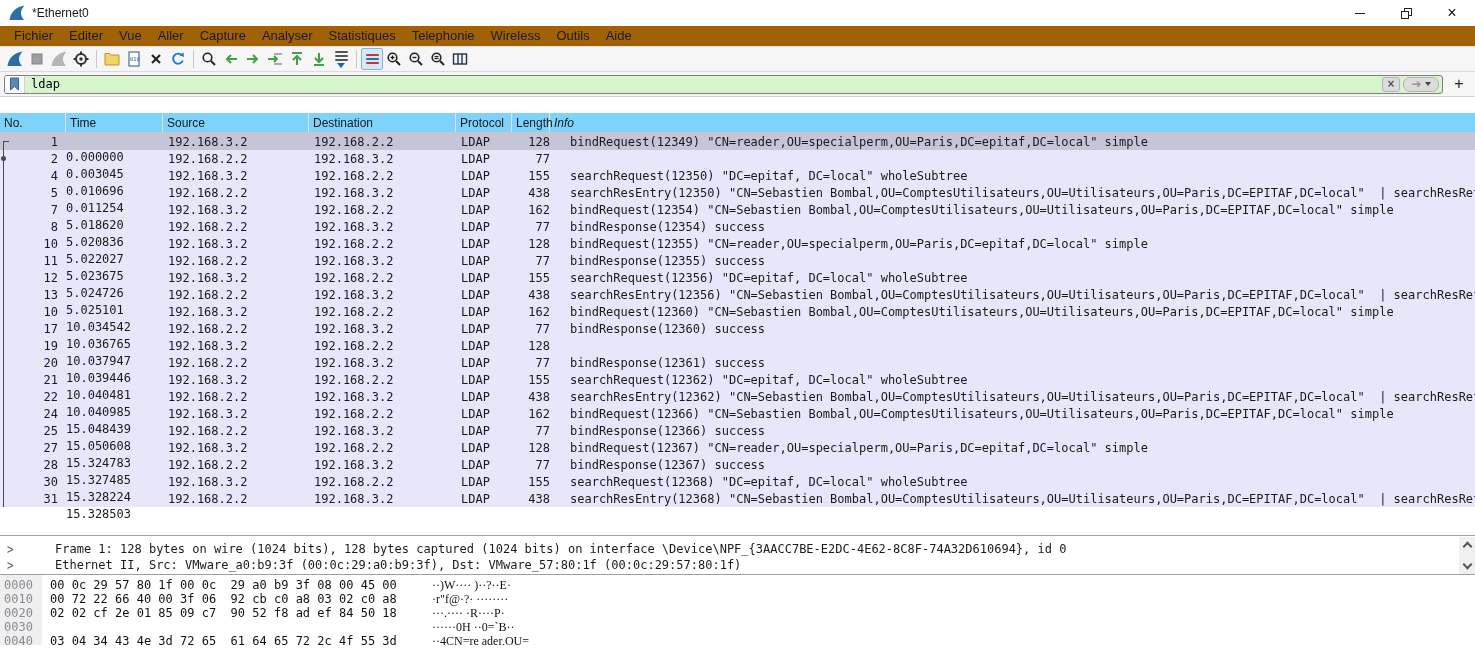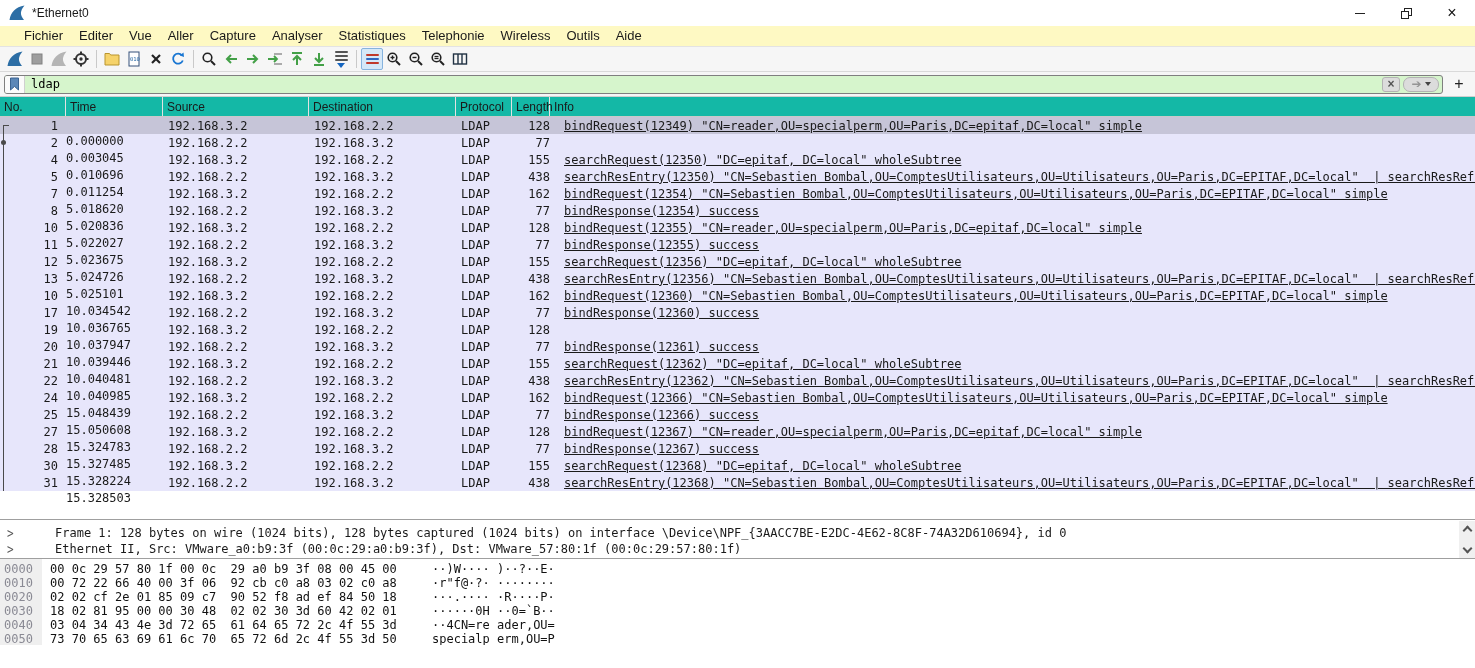--- a/index.html
+++ b/index.html
@@ -14,21 +14,21 @@
   .win-controls{margin-left:auto;display:flex;height:100%;}
   .win-btn{width:46px;height:100%;display:flex;align-items:center;justify-content:center;cursor:default;}
   .glyph-min{width:10px;height:1px;background:#222;display:block;}
   .glyph-restore{width:11px;height:11px;position:relative;display:block;}
   .glyph-restore i{position:absolute;width:8px;height:8px;border:1px solid #222;background:#fff;display:block;}
   .glyph-restore i.b{left:0;bottom:0;}
   .glyph-restore i.t{right:0;top:0;background:transparent;}
   .glyph-close{font-size:16px;font-weight:400;color:#111;line-height:1;}
 
   
-  .menubar{height:20px;display:flex;align-items:center;background:#fef9c3;padding-left:16px;flex:0 0 auto;}
+  .menubar{height:20px;display:flex;align-items:center;background:#a16207;padding-left:6px;flex:0 0 auto;}
   .menu-item{font-size:13px;padding:0 8px;line-height:20px;cursor:default;}
 
   
   .toolbar{height:26px;display:flex;align-items:center;background:#f6f6f6;
     border-top:1px solid #e3e3e3;border-bottom:1px solid #d9d9d9;padding-left:4px;flex:0 0 auto;}
   .tbtn{width:22px;height:22px;display:flex;align-items:center;justify-content:center;border-radius:2px;}
   .tbtn svg{display:block;}
   .tsep{width:1px;height:18px;background:#c9c9c9;margin:0 4px;}
   .tbtn.active{background:#d5e8f8;border:1px solid #86b3de;}
   .stack-lines{display:flex;flex-direction:column;gap:2px;align-items:center;}
@@ -48,38 +48,38 @@
     display:flex;align-items:center;justify-content:center;font-size:12px;font-weight:bold;color:#555;line-height:1;}
   .filter-apply{width:36px;height:15px;margin-right:3px;border-radius:7px;background:#dcdcdc;border:1px solid #b3b3b3;
     display:flex;align-items:center;justify-content:center;gap:3px;}
   .filter-apply .arr{color:#949494;font-size:12px;font-weight:bold;line-height:1;font-family:"DejaVu Sans",sans-serif;}
   .filter-apply .caret{width:0;height:0;border-left:3px solid transparent;border-right:3px solid transparent;border-top:4px solid #444;}
   .filter-add{width:20px;height:19px;margin-left:6px;display:flex;align-items:center;justify-content:center;
     font-size:16px;color:#222;line-height:1;}
 
   
   .mono{font-family:"DejaVu Sans Mono","Liberation Mono",monospace;}
-  .pkt-header{height:20px;display:flex;align-items:center;background:#14b8a6;border-bottom:1px solid #c9c9c9;
-    font-size:12px;flex:0 0 auto;}
+  .pkt-header{height:20px;display:flex;align-items:center;background:#7dd3fc;border-bottom:1px solid #c9c9c9;
+    font-size:12px;flex:0 0 auto;margin-top:16px;}
   .ph{height:100%;display:flex;align-items:center;padding-left:4px;border-right:1px solid #e2e2e2;white-space:pre;}
   .ph.no{width:66px;} .ph.time{width:97px;} .ph.src{width:146px;} .ph.dst{width:147px;}
-  .ph.proto{width:56px;} .ph.len{width:38px;} .ph.info{flex:1;border-right:none;}
+  .ph.proto{width:56px;} .ph.len{width:38px;} .ph.info{flex:1;border-right:none;font-style:italic;}
 
   .pkt-list{height:402px;background:#fff;overflow:hidden;flex:0 0 auto;}
   .pkt-row{height:17px;display:flex;align-items:center;background:#e7e6fb;font-size:12px;white-space:pre;}
   .pkt-row.selected{background:#c6c5d8;}
   .c{display:block;white-space:pre;overflow:hidden;}
   .c.gutter{width:14px;height:100%;position:relative;}
   .c.no{width:52px;text-align:right;padding-right:8px;}
   .c.time{width:97px;margin-top:31px;}
   .c.src{width:146px;padding-left:5px;}
   .c.dst{width:147px;padding-left:5px;}
   .c.proto{width:56px;padding-left:5px;}
   .c.len{width:38px;text-align:right;}
-  .c.info{flex:1;padding-left:14px;text-decoration:underline;}
+  .c.info{flex:1;padding-left:20px;}
   .gutter.start:before{content:"";position:absolute;left:3px;top:8px;bottom:-1px;border-left:1px solid #4a4a4a;}
   .gutter.start:after{content:"";position:absolute;left:3px;top:8px;width:6px;border-top:1px solid #4a4a4a;}
   .gutter.node:before{content:"";position:absolute;left:3px;top:-1px;bottom:-1px;border-left:1px solid #4a4a4a;}
   .gutter.node:after{content:"";position:absolute;left:1px;top:6px;width:5px;height:5px;border-radius:50%;background:#4a4a4a;}
   .gutter.line:before{content:"";position:absolute;left:3px;top:-1px;bottom:-1px;border-left:1px solid #4a4a4a;}
 
   
   .detail-pane{height:39px;border-top:1px solid #9f9f9f;background:#fff;position:relative;overflow:hidden;flex:0 0 auto;}
   .detail-rows{padding-top:5px;}
   .detail-row{height:16px;display:flex;align-items:center;font-size:12px;}
@@ -91,21 +91,21 @@
   .chev.up{transform:rotate(-135deg);margin-top:2px;}
   .chev.down{transform:rotate(45deg);margin-bottom:2px;}
 
   
   .hex-pane{flex:1;border-top:1px solid #9f9f9f;background:#fff;position:relative;overflow:hidden;}
   .offset-strip{position:absolute;left:0;top:0;bottom:0;width:42px;background:#efefef;}
   .hex-rows{position:relative;padding-top:3px;}
   .hex-row{height:14px;position:relative;font-size:12px;line-height:14px;}
   .off{position:absolute;left:4px;color:#8a8a94;white-space:pre;}
   .bytes{position:absolute;left:50px;color:#111;white-space:pre;}
-  .ascii{position:absolute;left:432px;color:#111;white-space:pre;}
+  .ascii{position:absolute;left:432px;color:#111;white-space:pre;font-family:Liberation Serif, serif;}
 </style>
 </head>
 <body>
 
 <div class="window">
 
   <div class="titlebar">
     <span class="app-icon">
       <svg width="18" height="18" viewBox="0 0 18 18">
           <path d="M1.5 16 C2.5 8.5 7.5 3 16.5 1.5 C12 7 11.8 10.8 16 16 Z" fill="#2c6ea5"></path>
@@ -583,21 +583,20 @@
         </div>
 
         <div class="hex-row">
           <span class="off">0020</span>
           <span class="bytes">02 02 cf 2e 01 85 09 c7  90 52 f8 ad ef 84 50 18</span>
           <span class="ascii">···.···· ·R····P·</span>
         </div>
 
         <div class="hex-row">
           <span class="off">0030</span>
-          <span class="bytes">18 02 81 95 00 00 30 48  02 02 30 3d 60 42 02 01</span>
           <span class="ascii">······0H ··0=`B··</span>
         </div>
 
         <div class="hex-row">
           <span class="off">0040</span>
           <span class="bytes">03 04 34 43 4e 3d 72 65  61 64 65 72 2c 4f 55 3d</span>
           <span class="ascii">··4CN=re ader,OU=</span>
         </div>
 
         <div class="hex-row">

